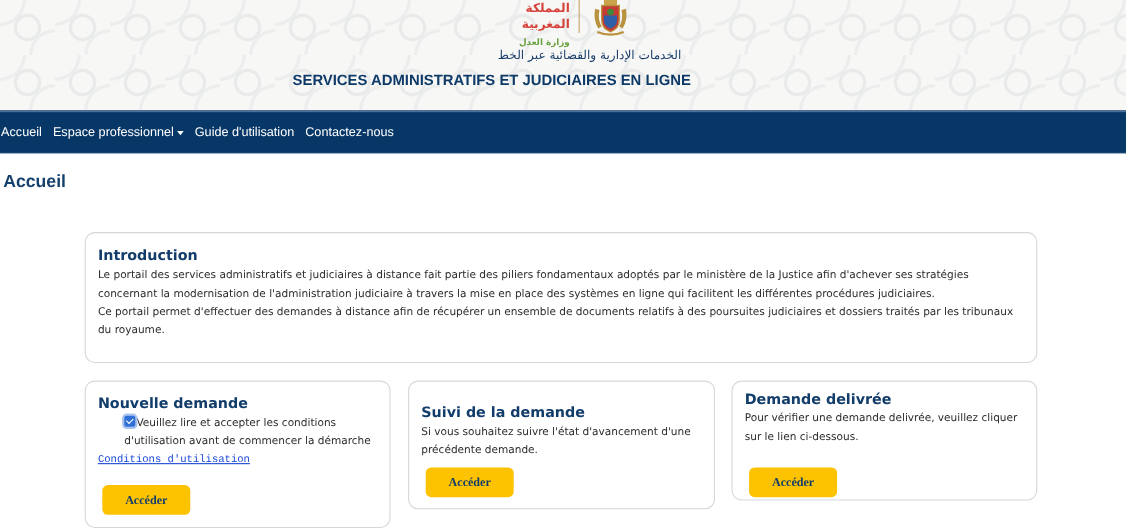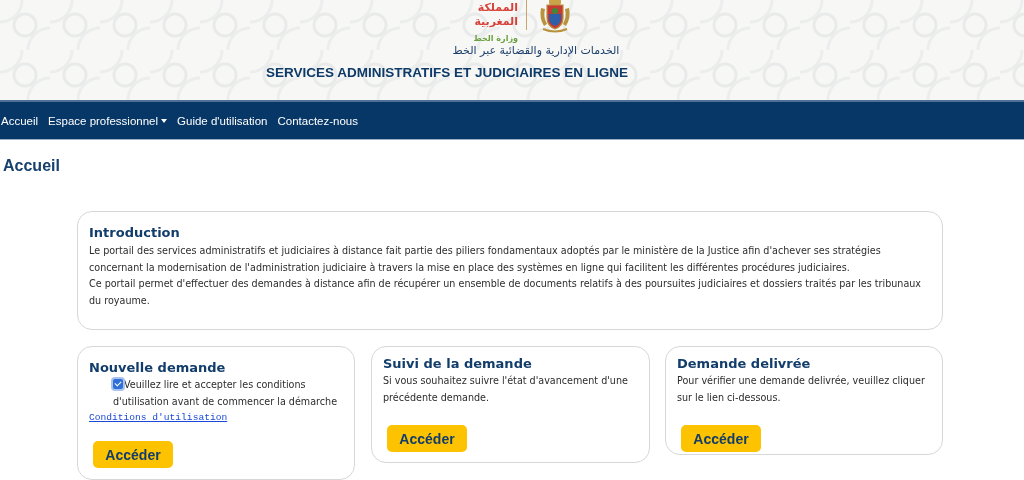--- a/index.html
+++ b/index.html
@@ -43,63 +43,63 @@
     margin-left: 1px; margin-right: 9px; cursor: pointer; white-space: nowrap; display: flex; align-items: center;
   }
   .nav-item .caret { display: inline-block; width: 0; height: 0; border-left: 3px solid transparent; border-right: 3px solid transparent; border-top: 4px solid #fff; margin-left: 3px; margin-top: 1px; }
 
   .page-title {
     font-family: "Liberation Sans", sans-serif; font-weight: bold; font-size: 16px; color: #16406e;
     position: absolute; left: 3px; top: 157px;
   }
 
   .card {
-    position: absolute; background: #fff; border: 1px solid #d5d7d9; border-radius: 15px;
+    position: absolute; background: #fff; border: 1px solid #d5d7d9; border-radius: 9px;
   }
   .card-title {
     font-family: "DejaVu Sans", sans-serif; font-weight: bold; font-size: 13px; color: #123d6b; line-height: 18px;
   }
   .card-text {
     font-family: "DejaVu Sans", sans-serif; font-size: 9.6px; color: #2c2c2c; line-height: 16.5px;
   }
   .intro { left: 77px; top: 211px; width: 866px; height: 119px; padding: 12px 11px; }
   .intro .card-title { margin-bottom: 1px; }
 
   .c1 { left: 77px; top: 346px; width: 278px; height: 134px; padding: 12px 11px; }
-  .c2 { left: 371px; top: 346px; width: 279px; height: 117px; padding: 8px 11px; }
+  .c2 { left: 371px; top: 346px; width: 279px; height: 117px; padding: 20px 11px; }
   .c3 { left: 665px; top: 346px; width: 278px; height: 109px; padding: 8px 11px; }
 
   .check-row { display: block; margin-left: 24px; }
   .checkbox {
     display: inline-block; width: 10px; height: 10px; background: #2f6fd6; border-radius: 2px;
     box-shadow: 0 0 0 2px #a8c3ee; vertical-align: -1px; position: relative; margin-right: 1px;
   }
   .checkbox::after {
     content: ""; position: absolute; left: 3px; top: 1px; width: 3px; height: 5px;
     border: solid #fff; border-width: 0 1.5px 1.5px 0; transform: rotate(45deg);
   }
   .terms-link { color: #1a48d8; text-decoration: underline; cursor: pointer; font-family: Liberation Mono, monospace; font-size: 9.6px; line-height: 16.5px; display: block; }
 
   .btn {
     position: absolute; width: 80px; height: 27px; background: #fdc200; border-radius: 5px; border: none;
-    font-family: Liberation Sans, sans-serif; font-weight: bold; font-size: 14px; color: #123d6b;
+    font-family: Liberation Serif, serif; font-weight: bold; font-size: 11px; color: #123d6b;
     display: flex; align-items: center; justify-content: center; cursor: pointer;
   }
   .c1 .btn { left: 15px; top: 94px; }
   .c2 .btn { left: 15px; top: 78px; }
   .c3 .btn { left: 15px; top: 78px; }
 </style>
 </head>
 <body>
 
 <div class="header">
   <div class="brand">
     <div class="brand-text">
       <div class="brand-kingdom">المملكة المغربية</div>
-      <div class="brand-ministry">وزارة الخط</div>
+      <div class="brand-ministry">وزارة العدل</div>
     </div>
     <div class="emblem">
       <svg width="40" height="36" viewBox="0 0 40 36">
         <path d="M6 10 Q4 20 9 28 L12 26 Q8 19 10 11 Z" fill="#b9923e"></path>
         <path d="M34 10 Q36 20 31 28 L28 26 Q32 19 30 11 Z" fill="#b9923e"></path>
         <rect x="14" y="1" width="12" height="6" rx="2" fill="#c9a24a"></rect>
         <path d="M12 7 H28 V20 Q28 28 20 31 Q12 28 12 20 Z" fill="#c53a32" stroke="#b9923e" stroke-width="1.2"></path>
         <path d="M14 16 H26 V20 Q26 26 20 28 Q14 26 14 20 Z" fill="#2f5fa8"></path>
         <circle cx="20" cy="13" r="3" fill="#3e8a3a"></circle>
         <path d="M8 31 Q20 36 32 31" stroke="#b9923e" stroke-width="2" fill="none"></path>

